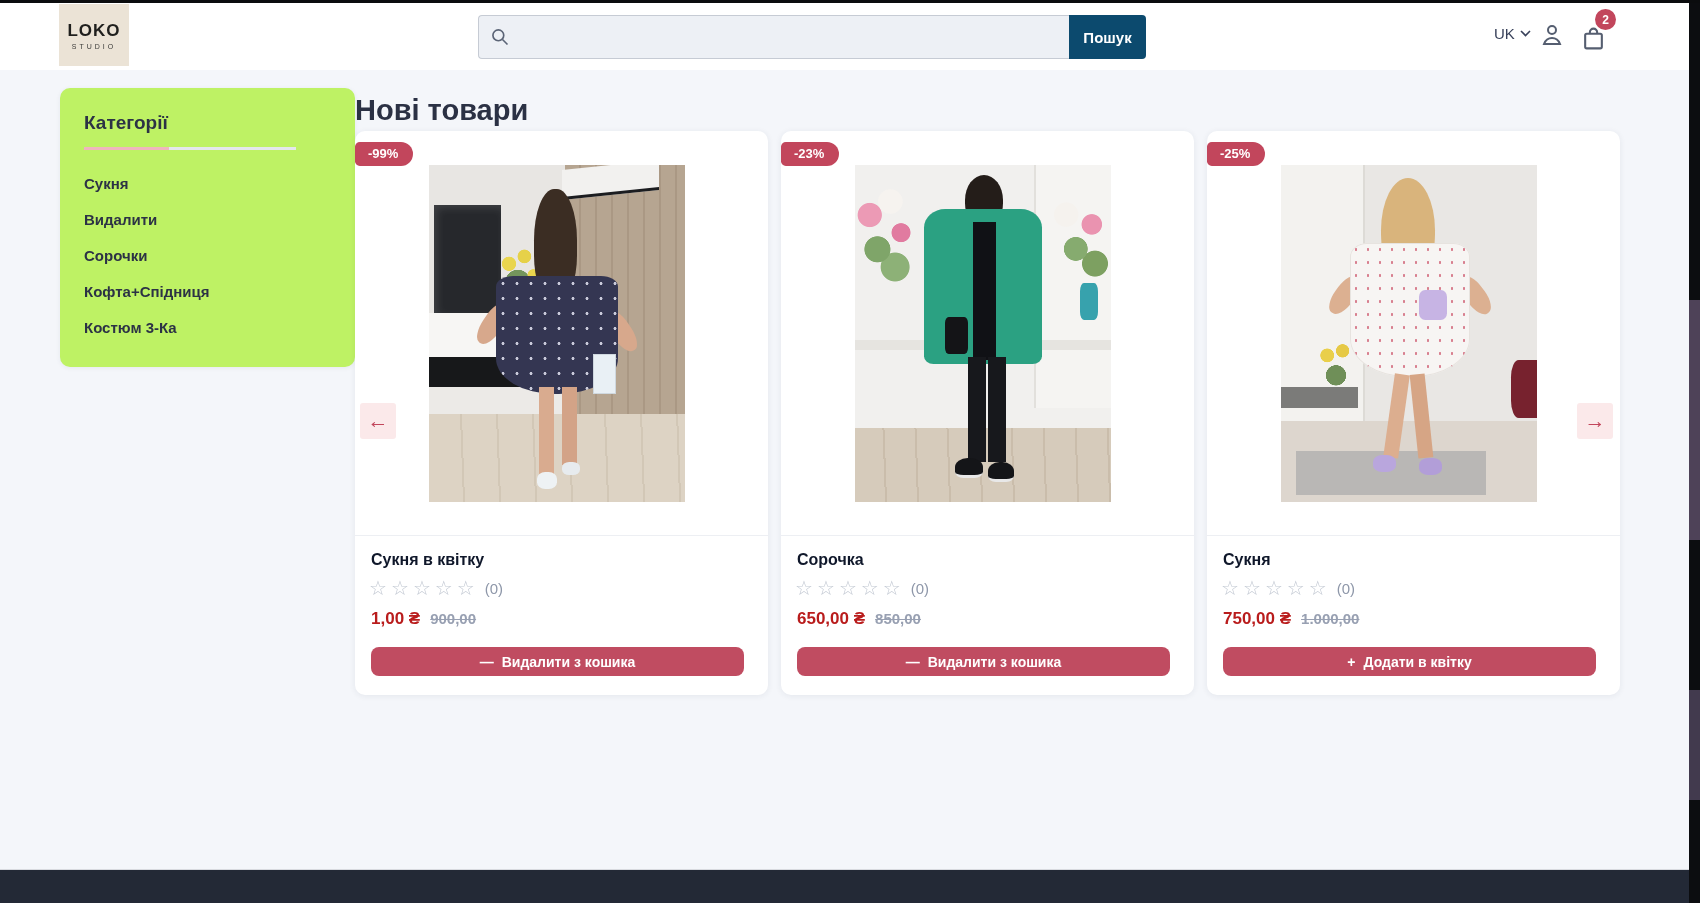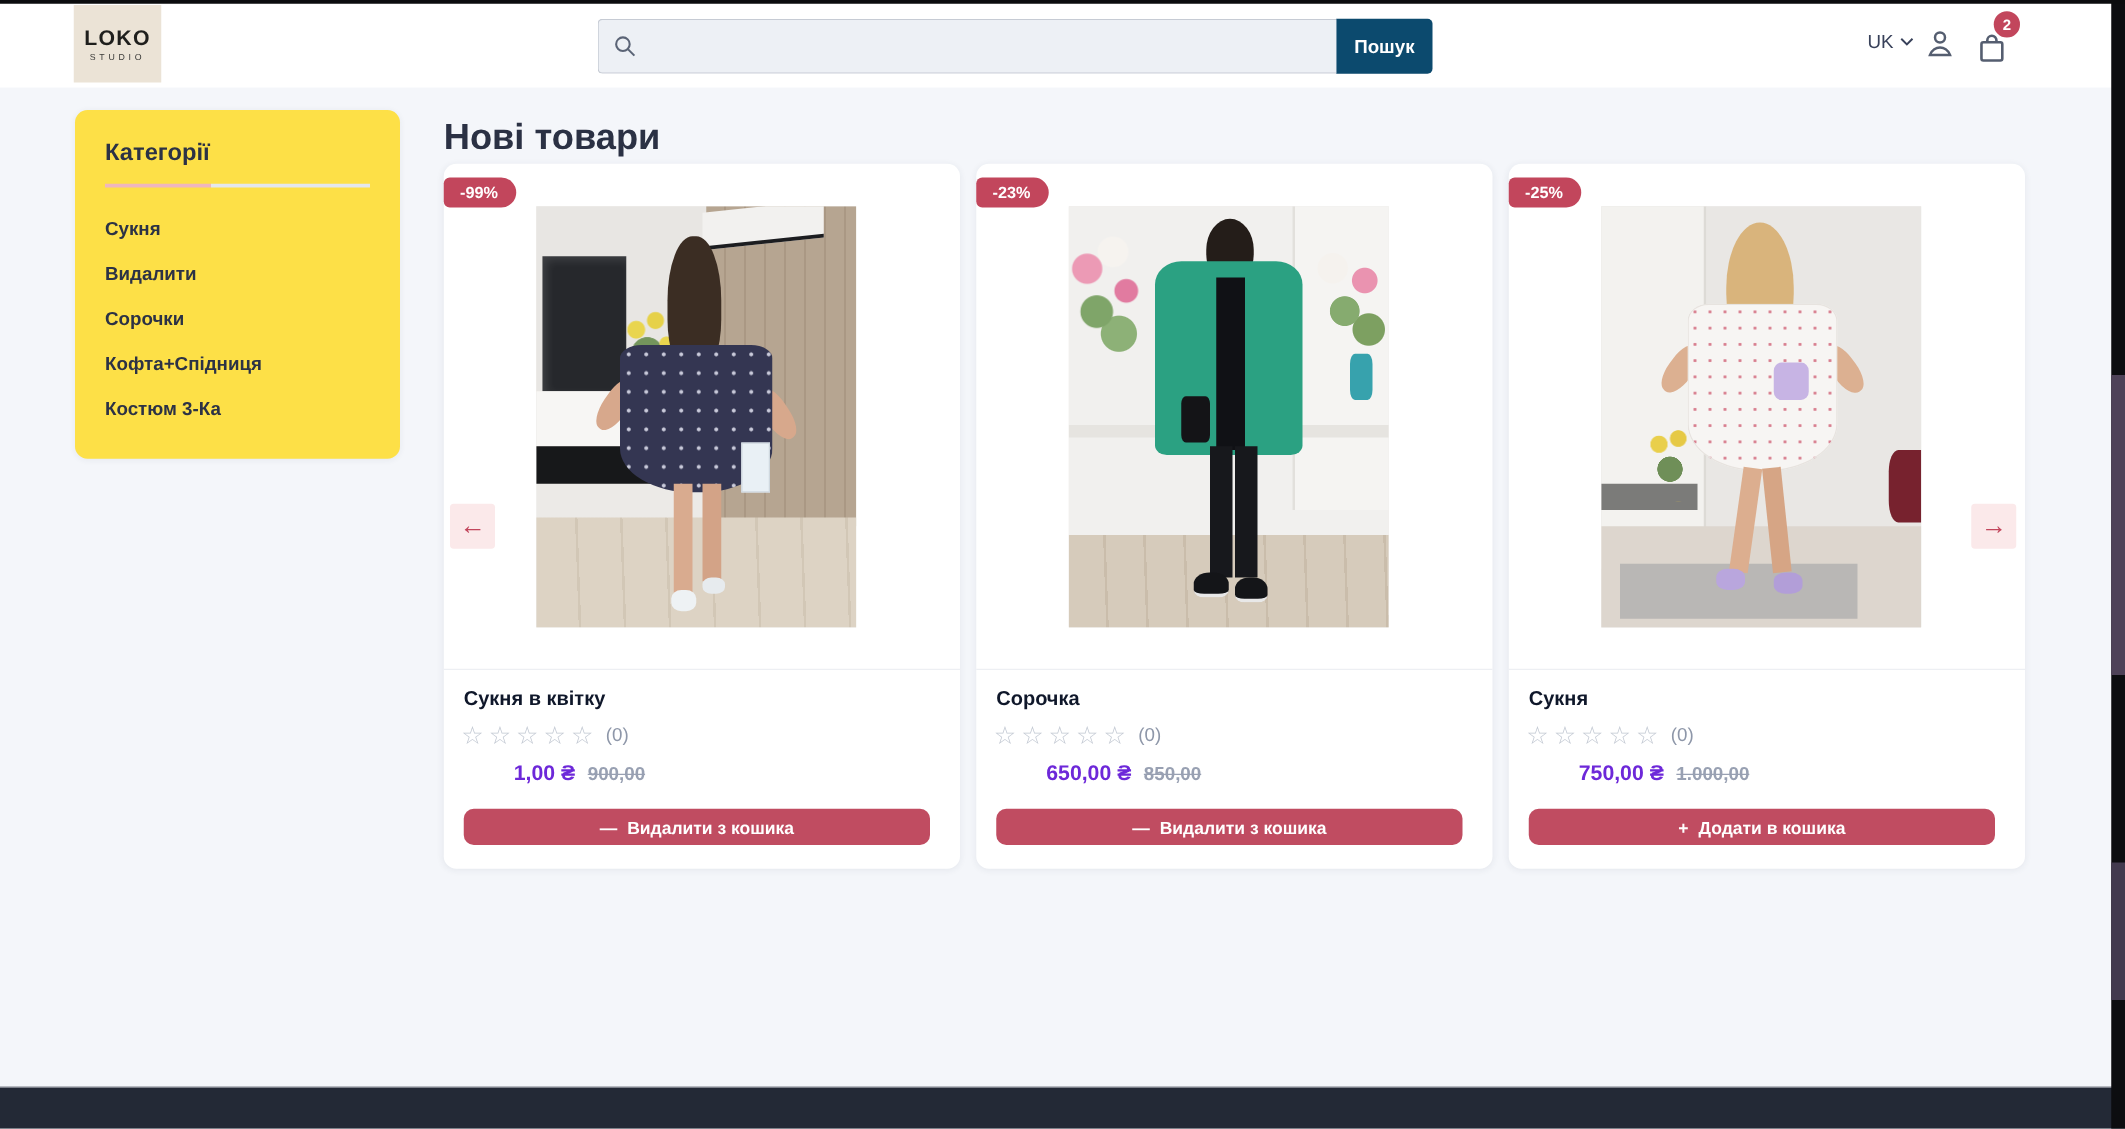--- a/index.html
+++ b/index.html
@@ -34,21 +34,21 @@
   .lang-switch { position:absolute; left:1494px; top:25px; display:flex; align-items:center; gap:5px;
                  font-size:15px; color:#38415a; cursor:pointer; }
   .header-icon { position:absolute; cursor:pointer; }
   .user-icon { left:1540px; top:23px; width:24px; height:24px; }
   .cart-icon { left:1581px; top:26px; width:25px; height:26px; }
   .cart-badge { position:absolute; left:1595px; top:9px; width:21px; height:21px; border-radius:50%;
                 background:#c2465c; color:#fff; font-size:12px; font-weight:bold;
                 display:flex; align-items:center; justify-content:center; cursor:pointer; }
 
   
-  .sidebar { position:absolute; left:60px; top:88px; width:260px; height:279px; background:#fde047;
+  .sidebar { position:absolute; left:60px; top:88px; width:295px; height:279px; background:#bef264;
              border-radius:10px; box-shadow:0 1px 5px rgba(40,50,80,0.07); padding:24px; }
   .sidebar-title { font-size:19px; font-weight:bold; color:#2c3245; }
   .sidebar-divider { margin-top:13px; height:3px; width:212px;
                      background:linear-gradient(to right,#efb6bd 0 40%,#e4e7ec 40% 100%); }
   .sidebar-list { list-style:none; margin-top:25px; }
   .sidebar-list li { font-size:15px; font-weight:bold; color:#2c3245; margin-bottom:19px; cursor:pointer; }
 
   
   .main-title { position:absolute; left:355px; top:94px; font-size:29px; font-weight:bold; color:#2b3144; }
 
@@ -61,21 +61,21 @@
   .photo { position:absolute; left:74px; top:34px; width:256px; height:337px; overflow:hidden;
            background:#eceae7; cursor:pointer; }
   .photo > div { position:absolute; }
   .card-divider { position:absolute; left:0; top:404px; width:100%; border-top:1px solid #edeff3; }
   .product-name { position:absolute; left:16px; top:420px; font-size:16px; font-weight:bold;
                   color:#0f172a; cursor:pointer; }
   .stars-row { position:absolute; left:14px; top:447px; display:flex; align-items:center; gap:4px; }
   .star { font-size:20px; color:#c3c9d3; line-height:1; font-family:"DejaVu Sans",sans-serif; }
   .rating-text { font-size:15px; color:#8e97a9; margin-left:6px; }
   .price-row { position:absolute; left:16px; top:478px; display:flex; align-items:baseline; gap:10px; }
-  .price { font-size:17px; font-weight:bold; color:#6d28d9;margin-left:40px; }
+  .price { font-size:17px; font-weight:bold; color:#b91c1c; }
   .old-price { font-size:15px; font-weight:600; color:#98a0b2; text-decoration:line-through; }
   .card-button { position:absolute; left:16px; top:516px; width:373px; height:29px; background:#c04c61;
                  border:none; border-radius:8px; color:#fff; font-size:14px; font-weight:bold;
                  display:flex; align-items:center; justify-content:center; gap:8px; cursor:pointer;
                  font-family:"Liberation Sans","DejaVu Sans",sans-serif; }
   .btn-ic { font-weight:bold; }
 
   .car-arrow { position:absolute; top:403px; width:36px; height:36px; background:#fbe9ea;
                display:flex; align-items:center; justify-content:center; font-size:21px; color:#c2465c;
                cursor:pointer; border-radius:3px; }
@@ -338,21 +338,21 @@
     <span class="star">☆</span>
     <span class="star">☆</span>
     <span class="rating-text">(0)</span>
   </div>
   <div class="price-row">
     <span class="price"><span>750,00</span> <span>₴</span></span>
     <span class="old-price">1.000,00</span>
   </div>
   <button class="card-button">
     <span class="btn-ic">+</span>
-    <span>Додати в кошика</span>
+    <span>Додати в квітку</span>
   </button>
 </div>
 
 <div class="car-arrow car-prev">
   <span>←</span>
 </div>
 <div class="car-arrow car-next">
   <span>→</span>
 </div>
 

